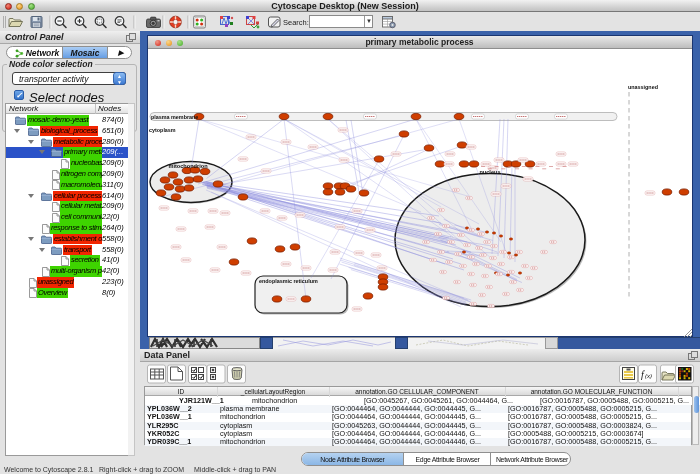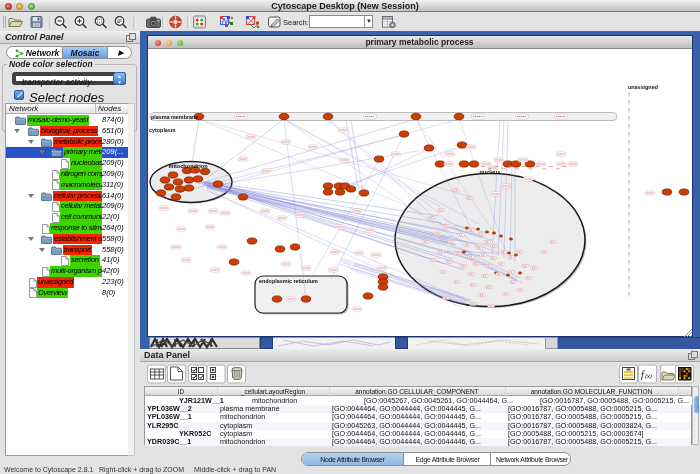--- a/index.html
+++ b/index.html
@@ -12,21 +12,21 @@
 #searchbox{left:309px;top:15px;width:64px;height:13px;background:#fff;border:1px solid #8a8a8a;}
 #searcharrow{left:364px;top:16px;width:9px;height:11px;border-left:1px solid #999;font-size:6px;color:#333;text-align:center;line-height:11px;}
 
 #leftpanel{left:0;top:31px;width:140px;height:436px;background:#e3e3e3;font-style:italic;}
 #cpbar{left:0;top:0;width:140px;height:13px;background:linear-gradient(#efefef,#d2d2d2);border-bottom:1px solid #a8a8a8;}
 #cpbar span{font-size:9px;font-weight:bold;color:#222;position:absolute;left:5px;top:1px;}
 #tabs{left:6px;top:15px;width:126px;height:13px;background:#fff;border:1px solid #8f8f8f;border-radius:6.5px;overflow:hidden;}
 .tabseg{position:absolute;top:0;height:13px;font-size:8.5px;font-weight:bold;color:#111;text-align:center;line-height:12px;}
 #groupbox{left:2px;top:33px;width:135px;height:68px;border:1px solid #b5b5b5;border-radius:3px;}
 #gblabel{left:7px;top:28px;font-size:8.5px;font-weight:bold;color:#222;background:#e3e3e3;padding:0 2px;}
-#combo{left:12px;top:41px;width:114px;height:13px;background:#fff;border:4px solid #404040;border-radius:3px;font-size:8.5px;color:#111;line-height:12px;padding-left:6px;}
+#combo{left:12px;top:41px;width:114px;height:13px;background:#fff;border:1px solid #404040;border-radius:3px;font-size:8.5px;color:#111;line-height:12px;padding-left:6px;}
 #combobtn{left:113px;top:41px;width:13px;height:13px;border-radius:3px;background:linear-gradient(#8cbcf2,#3e7ad2);border:1px solid #3566b0;color:#fff;font-size:5px;text-align:center;line-height:5.5px;padding-top:1px;}
 #checkbox{left:14px;top:59px;width:10px;height:10px;background:linear-gradient(#6ea6e8,#3372ca);border:1px solid #2a5da8;border-radius:2px;color:#fff;font-size:8px;font-weight:bold;line-height:9px;text-align:center;}
 #cblabel{left:29px;top:59px;font-size:13px;color:#111;}
 #treebox{left:5px;top:72px;width:130px;height:353px;background:#fff;border:1px solid #9a9a9a;}
 #treehdr{left:0;top:0;width:128px;height:10px;background:linear-gradient(#fdfdfd,#e2e2e2);border-bottom:1px solid #b0b0b0;}
 #treehdr .h1{position:absolute;left:3px;top:0px;font-size:8px;color:#111;}
 #treehdr .h2{position:absolute;left:92px;top:0px;font-size:8px;color:#111;}
 #treehdr .sep{position:absolute;left:89px;top:0;width:1px;height:10px;background:#c0c0c0;}
 .trow{position:absolute;left:0;width:128px;height:10.8px;}
 .tlabel{position:absolute;top:0px;height:10.6px;font-size:7.5px;letter-spacing:-0.3px;color:#000;line-height:10.6px;white-space:nowrap;overflow:hidden;}
@@ -895,21 +895,21 @@
           <div class="dcell" style="left:187px;width:171px;overflow:hidden;">[GO:0044464, GO:0044444, GO:0044445, G...</div>
           <div class="dcell" style="left:363px;width:168px;overflow:hidden;">[GO:0016787, GO:0005488, GO:0005215, G...</div>
         </div>
         <div class="drow" style="top:34.6px;background:#f3f6fa;">
           <div class="dcell did" style="left:2px;">YLR295C</div>
           <div class="dcell" style="left:75px;">cytoplasm</div>
           <div class="dcell" style="left:187px;width:171px;overflow:hidden;">[GO:0045263, GO:0044444, GO:0044445, G...</div>
           <div class="dcell" style="left:363px;width:168px;overflow:hidden;">[GO:0016787, GO:0005488, GO:0003824, G...</div>
         </div>
         <div class="drow" style="top:42.8px;background:#fff;">
-          <div class="dcell did" style="left:2px;margin-left:32px;">YKR052C</div>
+          <div class="dcell did" style="left:2px;">YKR052C</div>
           <div class="dcell" style="left:75px;">cytoplasm</div>
           <div class="dcell" style="left:187px;width:171px;overflow:hidden;">[GO:0044464, GO:0044444, GO:0044446, G...</div>
           <div class="dcell" style="left:363px;width:168px;overflow:hidden;">[GO:0005488, GO:0005215, GO:0003674]</div>
         </div>
         <div class="drow" style="top:51px;background:#f3f6fa;">
           <div class="dcell did" style="left:2px;">YDR039C__1</div>
           <div class="dcell" style="left:75px;">mitochondrion</div>
           <div class="dcell" style="left:187px;width:171px;overflow:hidden;">[GO:0044464, GO:0044444, GO:0044446, G...</div>
           <div class="dcell" style="left:363px;width:168px;overflow:hidden;">[GO:0016787, GO:0005488, GO:0005215, G...</div>
         </div>

